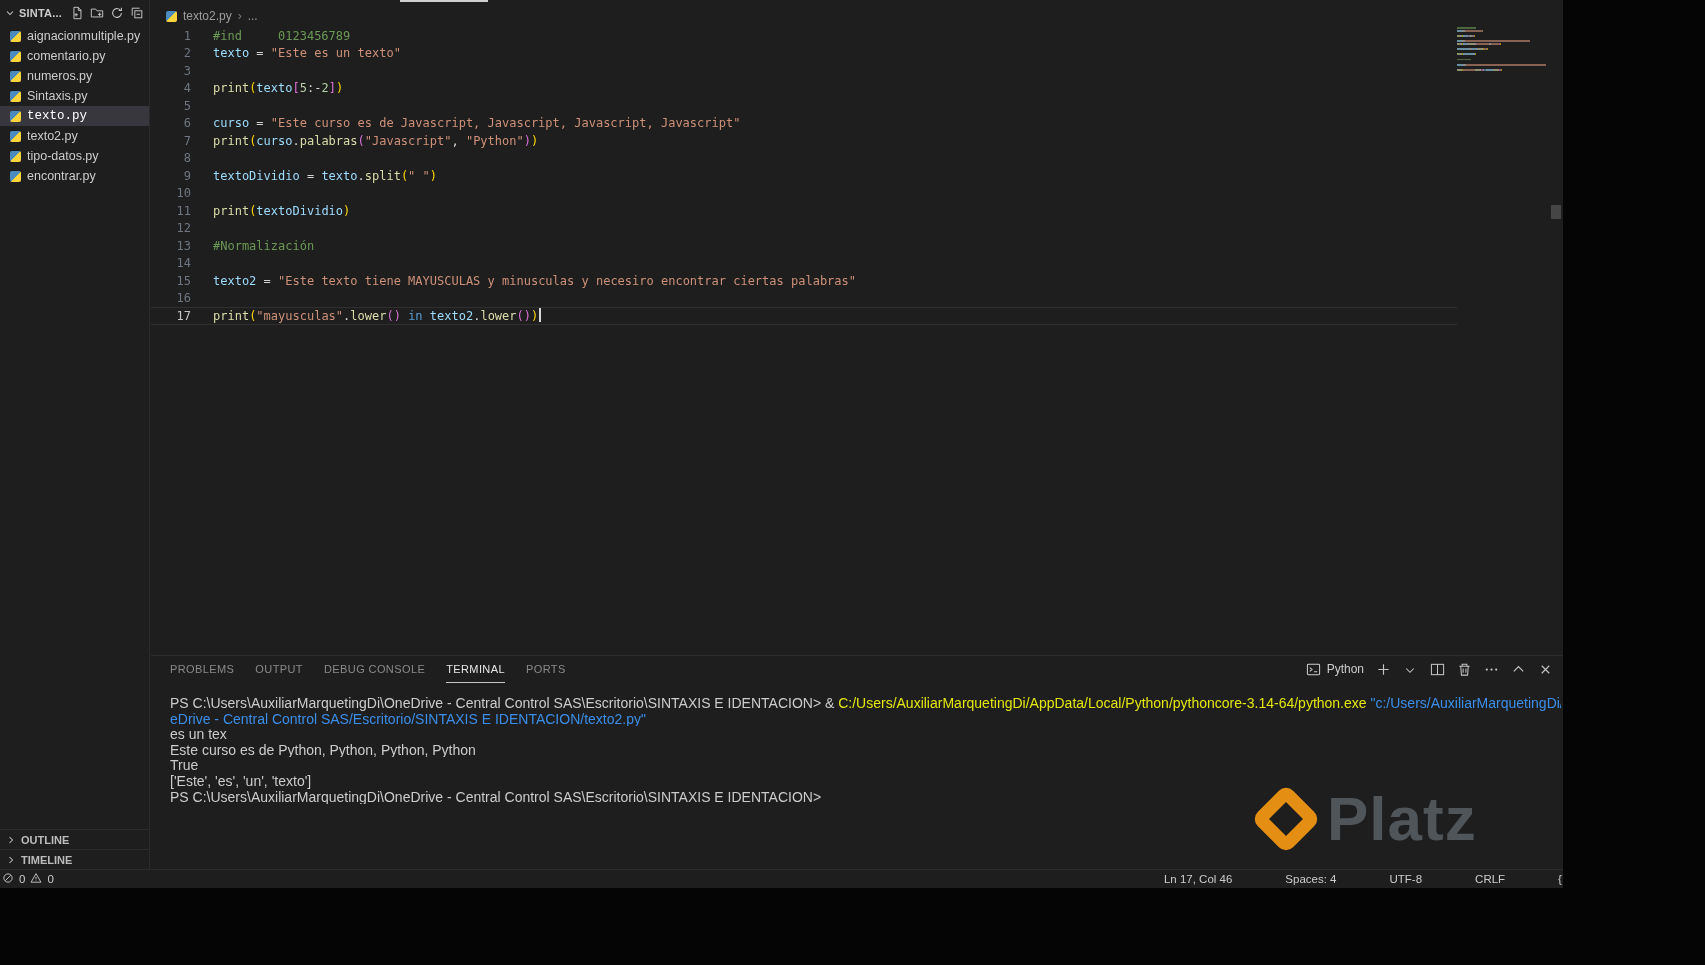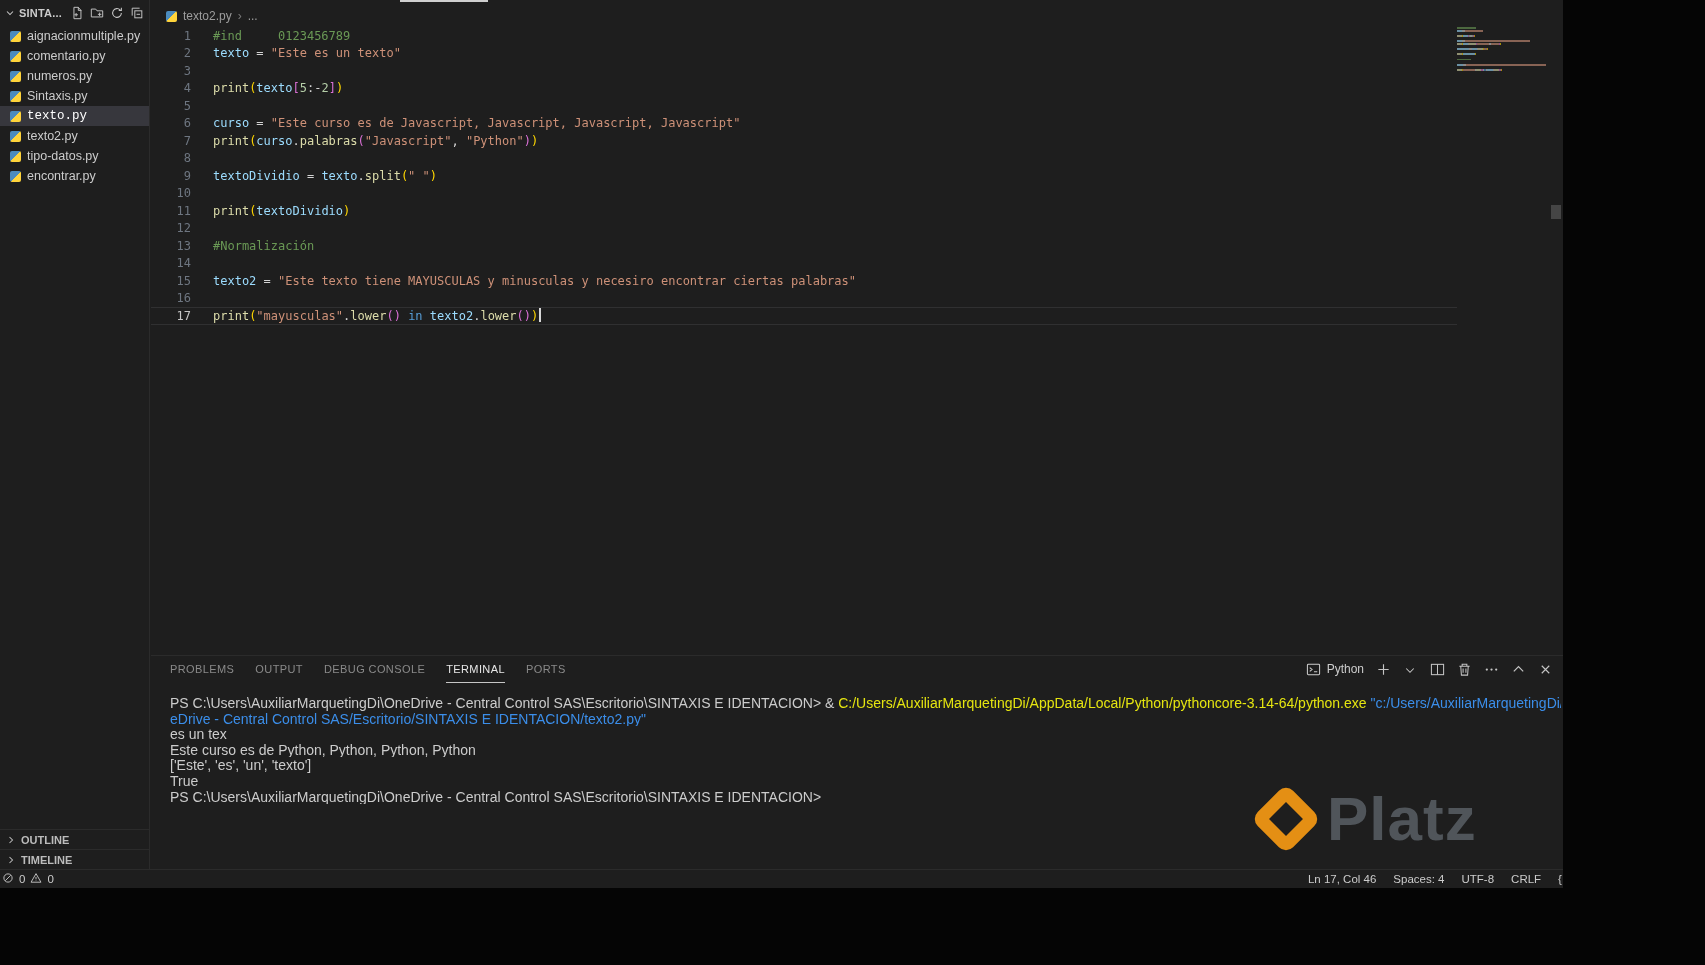--- a/index.html
+++ b/index.html
@@ -76,21 +76,21 @@
   .term-row { height:15.6px; white-space:pre; overflow:hidden; }
   .t-fg{color:#cccccc}.t-cmd{color:#e5e510}.t-path{color:#3b8eea}
 
   
   .status-bar { position:absolute; left:0; right:0; bottom:0; height:19px; background:#1e1e1e;
                 border-top:1px solid #2b2b2b; display:flex; align-items:center; padding:0 6px;
                 font-size:11.5px; color:#cccccc; overflow:hidden; }
   .status-left { display:flex; align-items:center; gap:5px; margin-left:-4px; cursor:pointer; }
   .status-left svg { width:12px; height:12px; }
   .status-right { margin-left:auto; display:flex; gap:17px; margin-right:-12px; white-space:nowrap; }
-  .status-item { cursor:pointer; }
+  .status-item { cursor:pointer;margin-left:36px; }
 
   
   .watermark { position:absolute; left:1261px; top:788px; display:flex; align-items:center; gap:16px; }
   .wm-diamond { width:50px; height:50px; border:13px solid #ef9614; border-radius:10px;
                 transform:rotate(45deg); display:inline-block; opacity:.95; }
   .wm-text { font-size:62px; font-weight:600; color:#50555a; line-height:1; letter-spacing:1px; }
 </style>
 </head>
 <body>
 
@@ -423,22 +423,22 @@
                   <path d="M4 4l8 8M12 4l-8 8" stroke="currentColor" stroke-width="1.2"></path>
                 </svg>
             </span>
           </div>
         </div>
         <div class="terminal">
             <div class="term-row"><span class="t-fg">PS C:\Users\AuxiliarMarquetingDi\OneDrive - Central Control SAS\Escritorio\SINTAXIS E IDENTACION&gt; </span><span class="t-fg">&amp; </span><span class="t-cmd">C:/Users/AuxiliarMarquetingDi/AppData/Local/Python/pythoncore-3.14-64/python.exe</span><span class="t-fg"> </span><span class="t-path">"c:/Users/AuxiliarMarquetingDi/On</span></div>
             <div class="term-row"><span class="t-path">eDrive - Central Control SAS/Escritorio/SINTAXIS E IDENTACION/texto2.py"</span></div>
             <div class="term-row"><span class="t-fg">es un tex</span></div>
             <div class="term-row"><span class="t-fg">Este curso es de Python, Python, Python, Python</span></div>
+            <div class="term-row"><span class="t-fg">True</span></div>
             <div class="term-row"><span class="t-fg">['Este', 'es', 'un', 'texto']</span></div>
-            <div class="term-row"><span class="t-fg">True</span></div>
             <div class="term-row"><span class="t-fg">PS C:\Users\AuxiliarMarquetingDi\OneDrive - Central Control SAS\Escritorio\SINTAXIS E IDENTACION&gt;</span></div>
           </div>
       </div>
     </div>
 
     <div class="status-bar">
       <div class="status-left">
         <span>
           <svg viewBox="0 0 16 16" fill="none" stroke="currentColor" stroke-width="1.2">
               <circle cx="8" cy="8" r="5.5"></circle>

